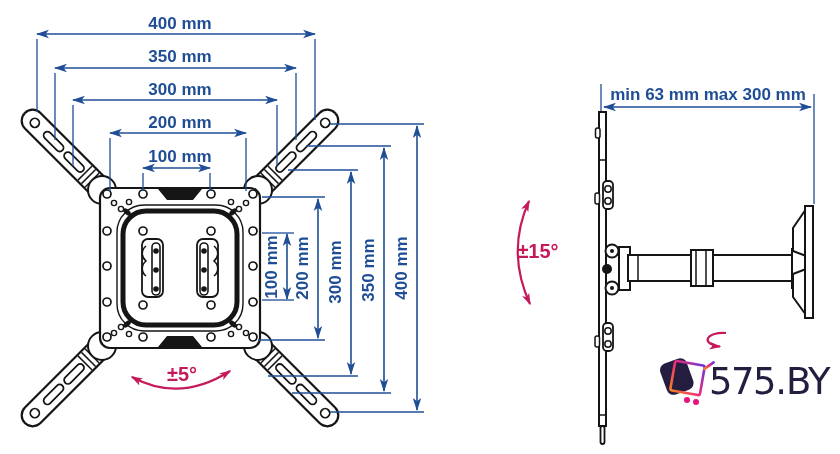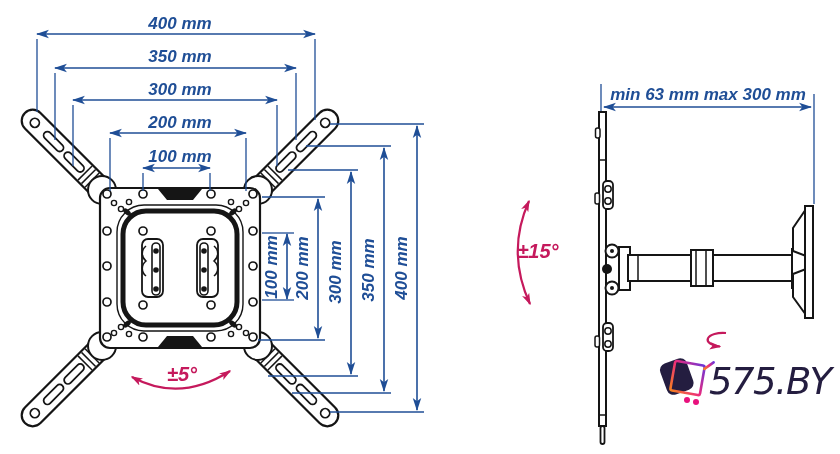--- a/index.html
+++ b/index.html
@@ -1,17 +1,17 @@
 <!DOCTYPE html>
 <html><head>
 <meta charset="utf-8">
 <style>
   html,body{margin:0;padding:0;background:#fff;}
   #stage{position:relative;width:840px;height:454px;background:#ffffff;overflow:hidden;
-         font-family:"Liberation Sans", sans-serif;font-style:italic;}
+         font-family:"Liberation Sans", sans-serif;}
   svg{position:absolute;left:0;top:0;}
   .dim-text{fill:#1f4e96;font-size:17px;font-weight:600;font-family:"Liberation Sans",sans-serif;}
   .dim-line{stroke:#1f4e96;stroke-width:1.6;fill:none;}
   .ext-line{stroke:#1f4e96;stroke-width:1.3;fill:none;}
   .ink{stroke:#151515;fill:#ffffff;}
   .ink-fill{fill:#151515;stroke:none;}
   .angle-text{fill:#c5195c;font-size:20px;font-weight:600;font-family:"Liberation Sans",sans-serif;}
   .angle-arc{stroke:#c5195c;stroke-width:2.2;fill:none;}
   .logo-text{fill:#241d40;font-family:"DejaVu Sans",sans-serif;font-size:37px;letter-spacing:-1.2px;}
 </style>

